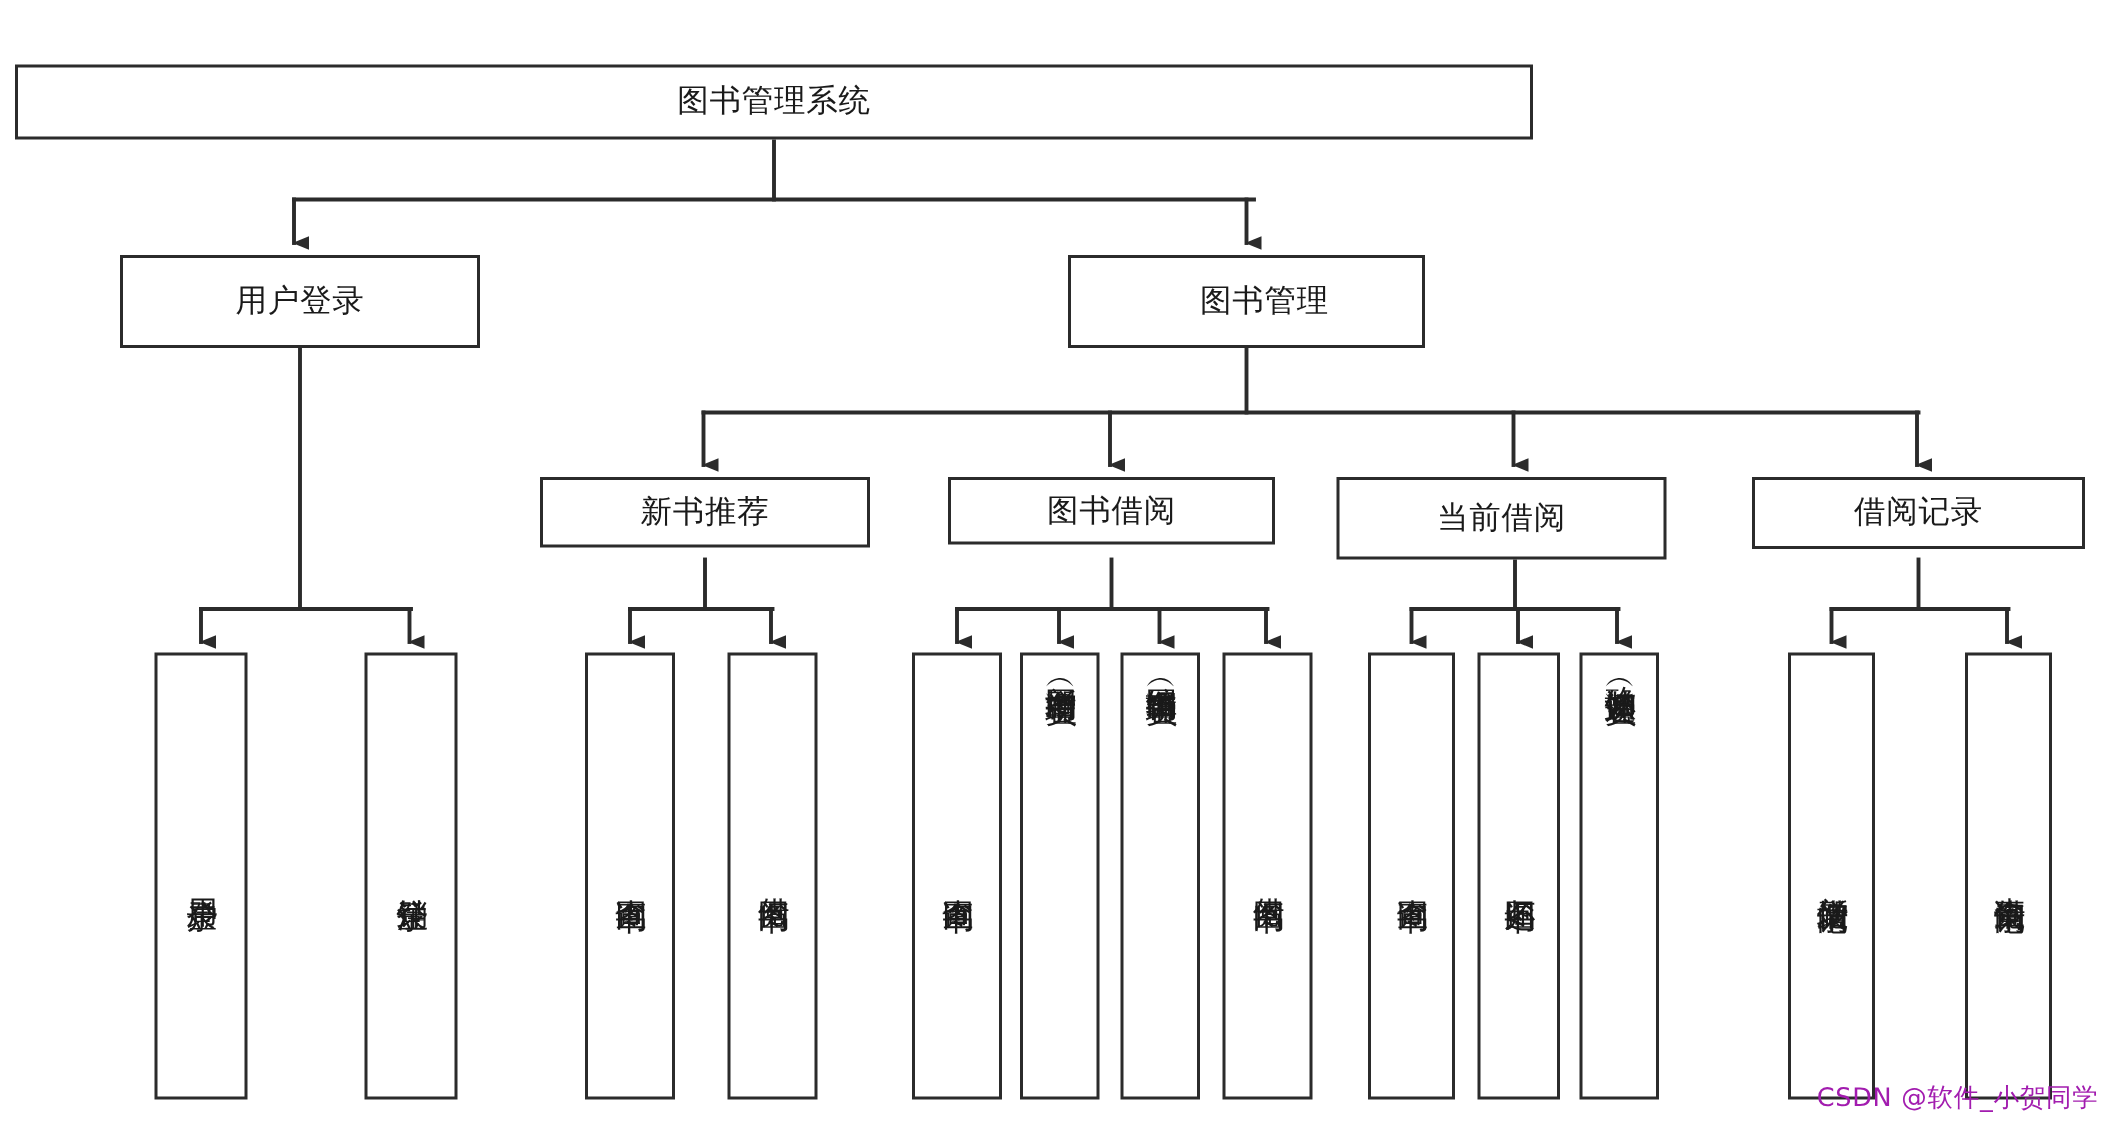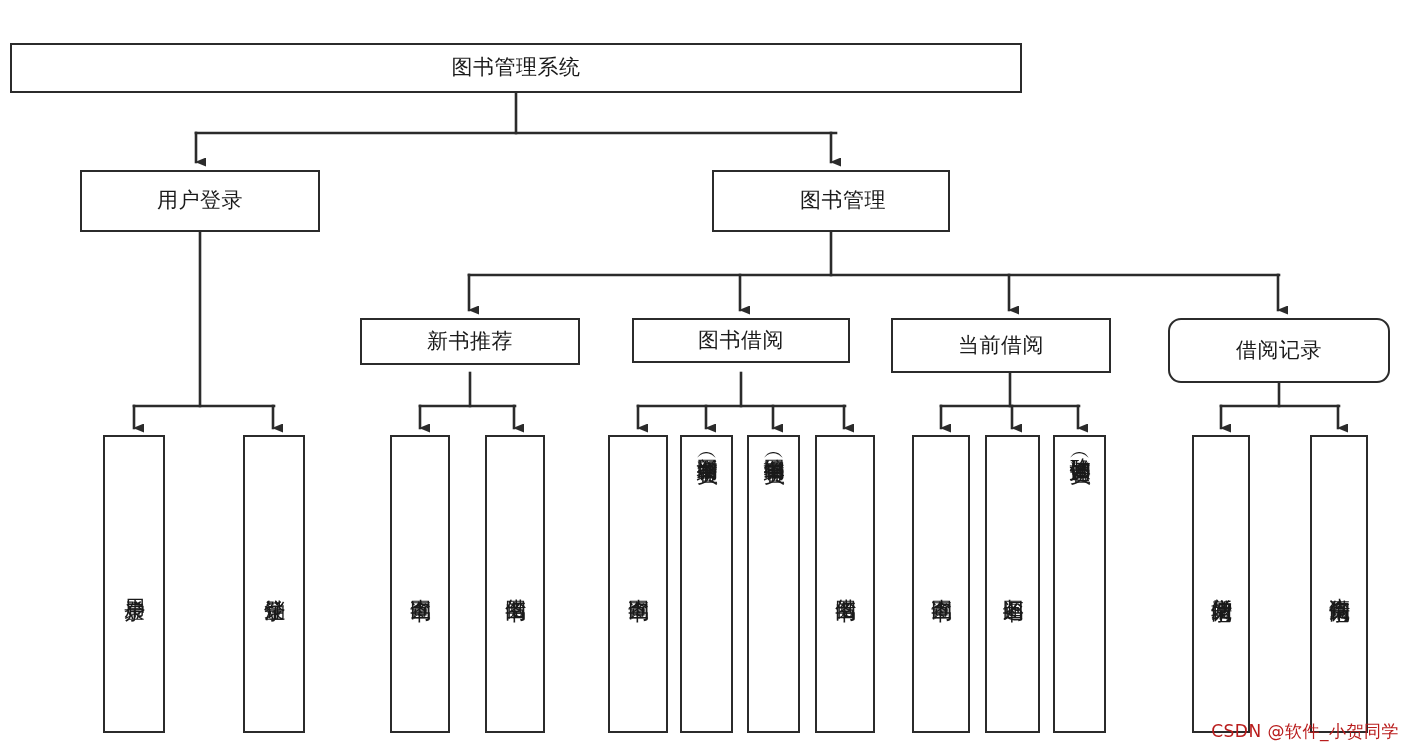--- a/index.html
+++ b/index.html
@@ -61,21 +61,21 @@
     align-items: flex-start;
   }
   .node-v.align-top .node-label {
     margin-top: 4px;
   }
   #watermark {
     position: absolute;
     right: 6px;
     bottom: 4px;
     font-size: 17px;
-    color: #b91c1c;
+    color: #a21caf;
     letter-spacing: 0.5px;
     white-space: nowrap;
     user-select: none;
   }
 </style>
 </head>
 <body>
 
 <div id="diagram-root">
 
@@ -143,21 +143,21 @@
 
   <div class="node node-h" style="left:360px; top:318px; width:220px; height:47px;">
     <span class="node-label">新书推荐</span>
   </div>
   <div class="node node-h" style="left:632px; top:318px; width:218px; height:45px;">
     <span class="node-label">图书借阅</span>
   </div>
   <div class="node node-h" style="left:891px; top:318px; width:220px; height:55px;">
     <span class="node-label">当前借阅</span>
   </div>
-  <div class="node node-h" style="left:1168px; top:318px; width:222px; height:65px;border-radius:13px;">
+  <div class="node node-h" style="left:1168px; top:318px; width:222px; height:48px;">
     <span class="node-label">借阅记录</span>
   </div>
 
   <div class="node node-v" style="left:103px; top:435px; width:62px; height:298px;">
     <span class="node-label">用户登录</span>
   </div>
   <div class="node node-v" style="left:243px; top:435px; width:62px; height:298px;">
     <span class="node-label">注销登录</span>
   </div>
   <div class="node node-v" style="left:390px; top:435px; width:60px; height:298px;">

